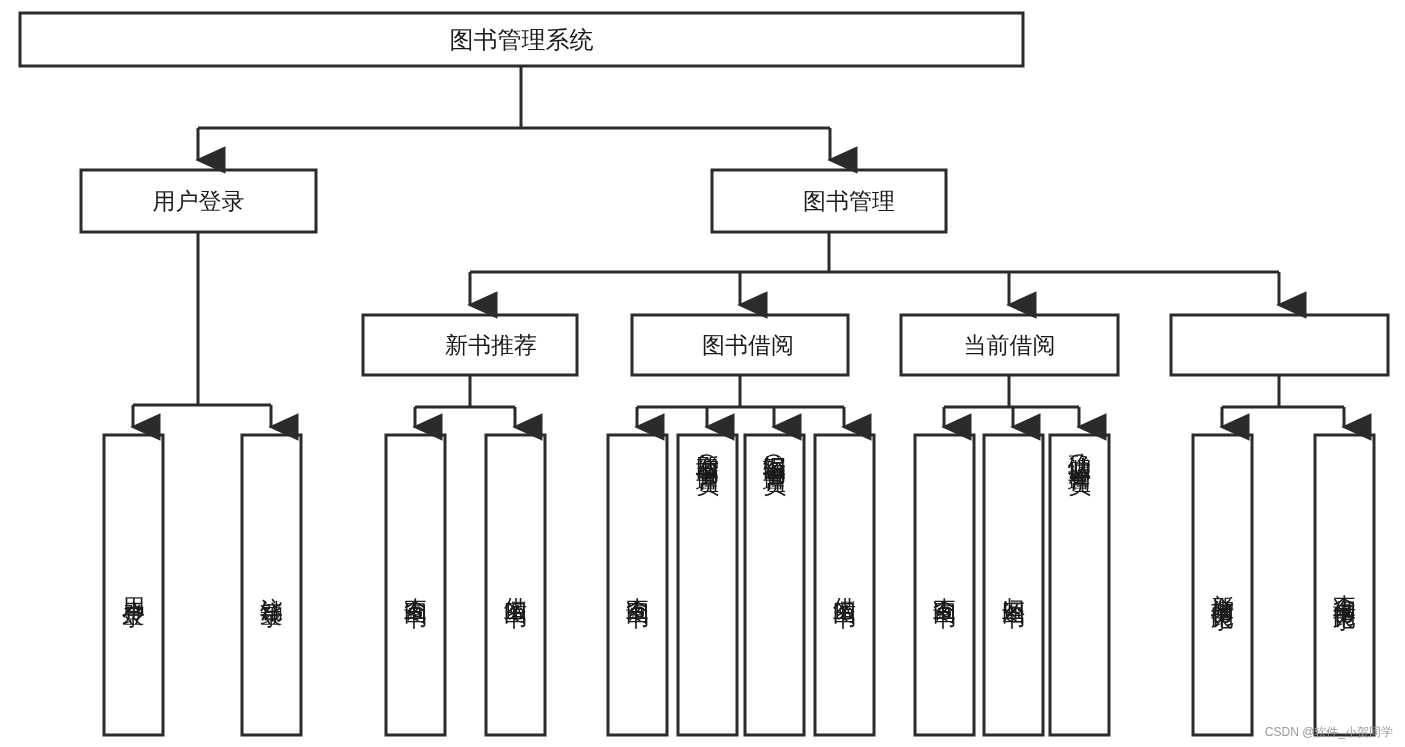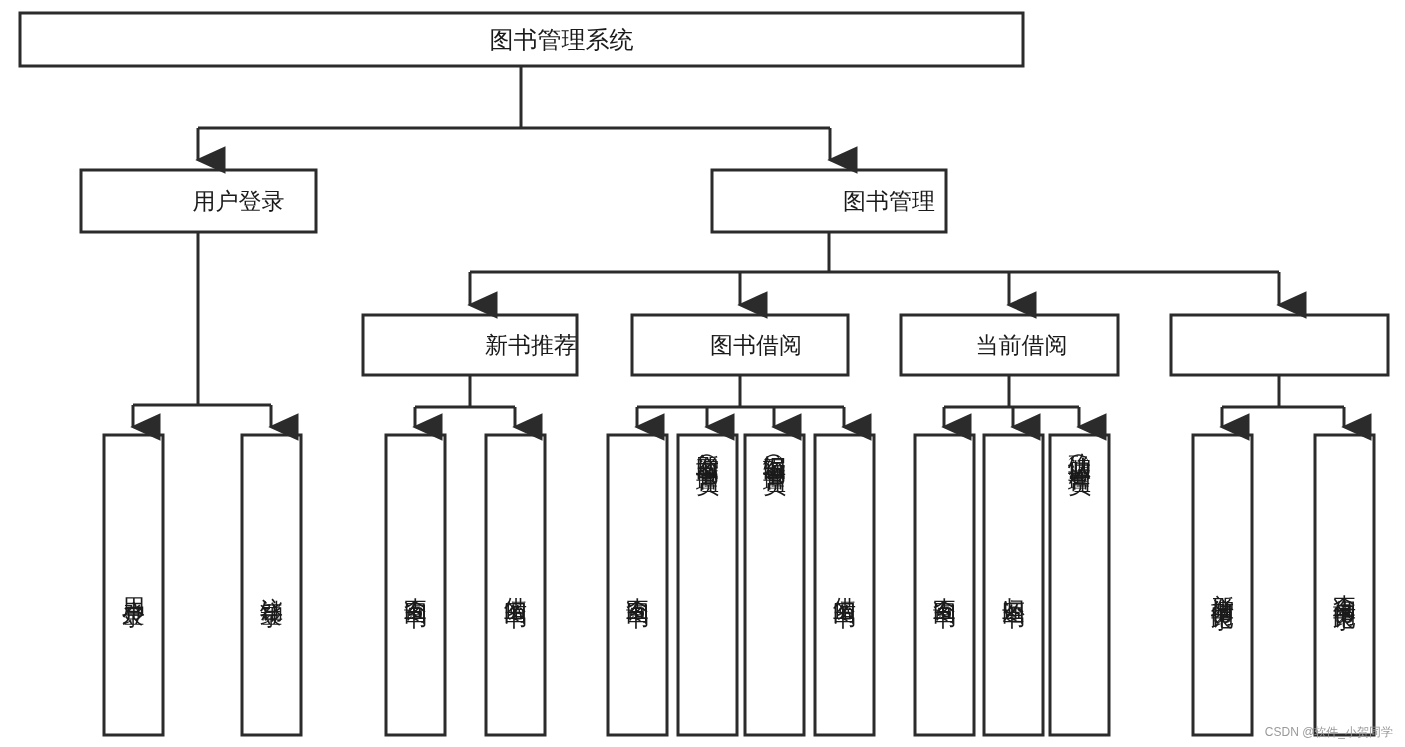--- a/index.html
+++ b/index.html
@@ -57,21 +57,20 @@
     color: #1a1a1a;
     letter-spacing: 3px;
     white-space: nowrap;
   }
   .hlabel-wrap {
     position: absolute;
     display: flex;
     align-items: center;
     justify-content: center;
     pointer-events: none;
-    padding-left: 40px;
   }
   .htext {
     font-family: "Liberation Sans", "DejaVu Sans", sans-serif;
     font-size: 23px;
     color: #1a1a1a;
     white-space: nowrap;
   }
   .root-text {
     font-size: 24px;
   }
@@ -176,25 +175,25 @@
   </div>
 
   <div class="hlabel-wrap" style="left:712px; top:170px; width:274px; height:62px;">
     <span class="htext">图书管理</span>
   </div>
 
   <div class="hlabel-wrap" style="left:363px; top:315px; width:256px; height:60px;border-radius:21px;">
     <span class="htext">新书推荐</span>
   </div>
 
-  <div class="hlabel-wrap" style="left:608px; top:315px; width:216px; height:60px;">
+  <div class="hlabel-wrap" style="left:640px; top:315px; width:216px; height:60px;">
     <span class="htext">图书借阅</span>
   </div>
 
-  <div class="hlabel-wrap" style="left:873px; top:315px; width:217px; height:60px;">
+  <div class="hlabel-wrap" style="left:901px; top:315px; width:217px; height:60px;">
     <span class="htext">当前借阅</span>
   </div>
 
 
   <div class="vlabel-wrap" style="left:104px; top:435px; width:59px; height:300px;">
     <span class="vtext">用户登录</span>
   </div>
 
   <div class="vlabel-wrap" style="left:242px; top:435px; width:59px; height:300px;">
     <span class="vtext">注销登录</span>

